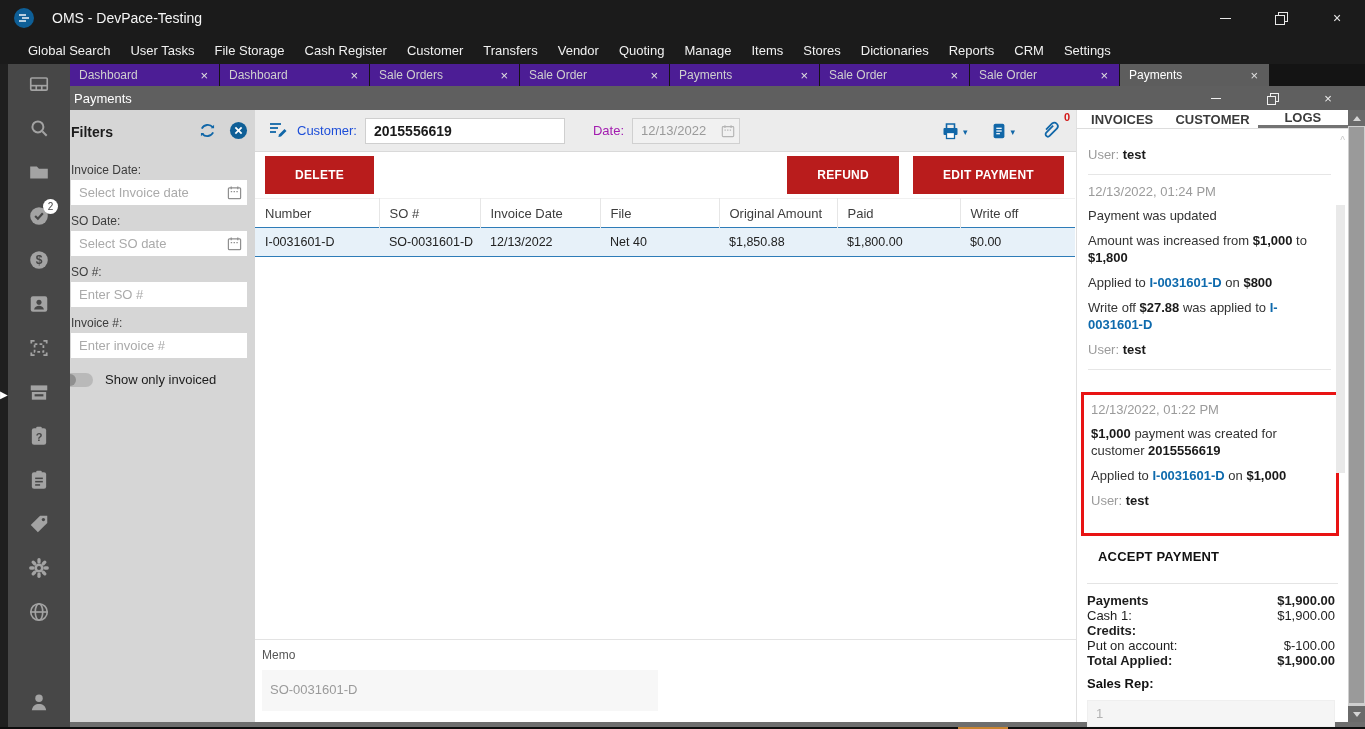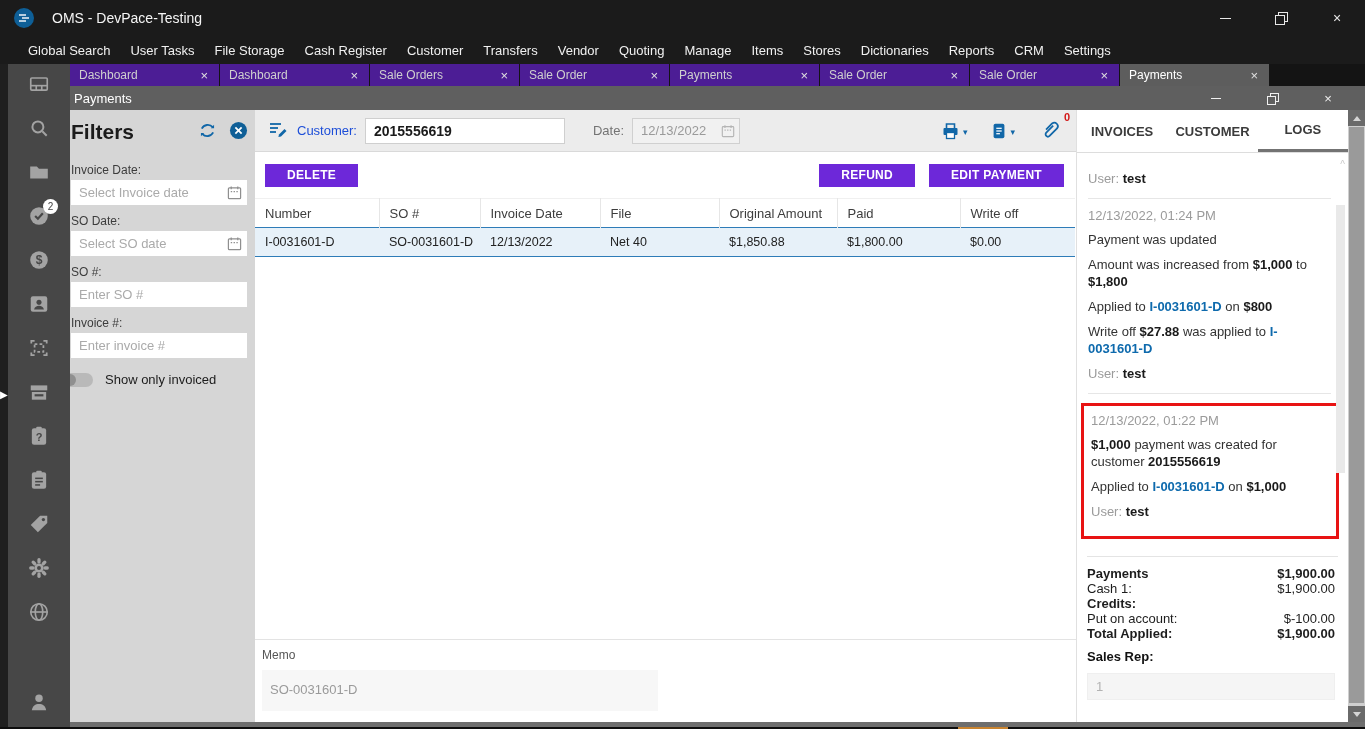--- a/index.html
+++ b/index.html
@@ -50,50 +50,50 @@
   .ic .restore { position:relative; width:11px; height:11px; display:block; }
   .ic .restore::before { content:""; position:absolute; left:3px; top:0; width:7px; height:7px; border:1px solid #f0f0f0; }
   .ic .restore::after { content:""; position:absolute; left:0; top:3px; width:7px; height:7px; border:1px solid #f0f0f0; background:#5f5f5f; }
 
   
   .body-row { height:612px; display:flex; }
 
   
   .filters-panel { width:185px; background:#d6d6d6; flex:none; overflow:hidden; padding:0 7px 0 7px; }
   .filters-head { height:44px; display:flex; align-items:center; }
-  .filters-title { font-size:21px; font-weight:bold; color:#1c1c1c; margin-left:-6px; }
+  .filters-title { font-size:14px; font-weight:bold; color:#1c1c1c; margin-left:-6px; }
   .filters-head .fh-icons { margin-left:auto; display:flex; align-items:center; gap:12px; }
   .f-label { font-size:12px; color:#3c3c3c; margin:9px 0 3px -6px; white-space:nowrap; }
   .f-input { position:relative; margin-left:-6px; margin-right:1px; }
   .f-input input { width:100%; height:25px; border:none; background:#fff; font-family:inherit; font-size:13px; padding:0 24px 0 8px; color:#333; }
   .f-input input::placeholder { color:#aaa; }
   .f-input .cal { position:absolute; right:5px; top:5px; }
   .toggle-row { display:flex; align-items:center; margin-top:14px; }
   .toggle { width:30px; height:14px; border-radius:7px; background:#b9b9b9; position:relative; margin-left:-14px; flex:none; }
   .toggle::after { content:""; position:absolute; left:1px; top:1px; width:12px; height:12px; border-radius:50%; background:#8f8f8f; }
   .toggle-label { margin-left:12px; font-size:13px; color:#1c1c1c; }
 
   
   .main-panel { width:821px; background:#fff; flex:none; display:flex; flex-direction:column; }
   .mp-toolbar { height:42px; background:#ececec; border-bottom:1px solid #d9d9d9; display:flex; align-items:center; }
   .mp-toolbar .memo-ic { margin-left:13px; }
   .lbl-blue { color:#1d4ed8; font-size:13px; margin-left:9px;text-align:right; }
   .customer-input { width:200px; height:26px; margin-left:8px; border:1px solid #cfcfcf; background:#fff; font-family:inherit; font-weight:bold; font-size:14px; color:#1a1a1a; padding:0 8px; }
-  .lbl-gray { color:#737373; font-size:13px; margin-left:28px; }
+  .lbl-gray { color:#a21caf; font-size:13px; margin-left:28px; }
   .date-box { position:relative; margin-left:8px; }
   .date-box input { width:108px; height:26px; border:1px solid #d0d0d0; background:#f1f1f1; color:#9a9a9a; font-family:inherit; font-size:13px; padding:0 24px 0 8px; }
   .date-box .cal { position:absolute; right:5px; top:6px; }
   .mp-tools-right { margin-left:auto; display:flex; align-items:center; gap:7px; margin-right:14px; }
   .tool-group { display:flex; align-items:flex-end; gap:2px; margin-left:16px; }
   .caret { color:#1167a8; font-size:9px; line-height:9px; padding-bottom:4px; }
   .clip-wrap { position:relative; margin-left:18px; }
   .clip-count { position:absolute; top:-7px; right:-8px; color:#d31717; font-size:11px; font-weight:bold; }
 
   .mp-actions { height:46px; display:flex; align-items:center; background:#fff; }
-  .btn { background:#6d28d9; color:#fff; font-family:inherit; font-size:12px; font-weight:bold; border:none; height:23px; padding:0 22px; letter-spacing:.3px; }
+  .btn { background:#b91c1c; color:#fff; font-family:inherit; font-size:12px; font-weight:bold; border:none; height:38px; padding:0 30px; letter-spacing:.3px; }
   .btn-delete { margin-left:10px; }
   .mp-actions .right-btns { margin-left:auto; display:flex; gap:14px; margin-right:12px; }
 
   table.inv { border-collapse:collapse; table-layout:fixed; width:820px;padding-left:35px; }
   table.inv th { font-weight:normal; text-align:left; font-size:13px; color:#3d3d3d; height:29px; padding:0 0 0 10px; border-right:1px solid #e6e6e6; border-top:1px solid #f0f0f0; white-space:nowrap; }
   table.inv th:last-child { border-right:none; }
   table.inv td { font-size:12.5px; color:#222; height:29px; padding:0 0 0 10px; white-space:nowrap; }
   tr.inv-row { background:#e7f1f9; border-top:1.5px solid #2e7cb8; border-bottom:1.5px solid #2e7cb8; }
   .cell-link { color:#0e6aad; }
 
@@ -107,21 +107,21 @@
   .rp-tabs { height:43px; display:flex; border-bottom:1px solid #ddd; }
   .rp-tab { flex:1; display:flex; align-items:center; justify-content:center; font-size:13px; font-weight:bold; color:#3b3b3b; position:relative; }
   .rp-tab.active { border-bottom:3px solid #737373; }
   .rp-logs { padding:0 17px 0 11px; position:relative; }
   .log-entry { padding:9px 0 11px; border-bottom:1px solid #e6e6e6; }
   .log-time { color:#9b9b9b; font-size:13px; margin-bottom:2px; }
   .log-line { margin-top:8px; line-height:17px; font-size:13px; color:#333; }
   .seg-b { font-weight:bold; color:#1a1a1a; }
   .seg-link { font-weight:bold; color:#0e6aad; }
   .seg-muted { color:#9b9b9b; }
-  .log-entry.highlighted { border:3px solid #e81313; padding:7px 7px 16px; margin:9px -8px 0 -7px; }
+  .log-entry.highlighted { border:3px solid #e81313; padding:7px 7px 24px; margin:22px -8px 0 -7px; }
   .logs-chevron { position:absolute; right:3px; top:6px; color:#c9c9c9; font-size:10px; }
   .logs-scroll-thumb { position:absolute; right:3px; top:95px; width:9px; height:268px; background:#e9e9e9; }
   .accept-row { padding:13px 0 2px 21px; font-size:13px; font-weight:bold; color:#111; letter-spacing:.2px; }
   .rp-divider { border-top:1px solid #e4e4e4; margin:17px 10px 0 10px; }
   .rp-summary { padding:9px 13px 0 10px; }
   .sum-row { display:flex; justify-content:space-between; line-height:15px; font-size:13px; color:#1d1d1d; }
   .sum-row.b .s-label, .sum-row.b .s-value { font-weight:bold; }
   .sum-row.bl .s-label { font-weight:bold;text-align:center; }
   .salesrep { padding:8px 13px 0 10px; }
   .salesrep-label { font-weight:bold; font-size:13px; color:#111; }
@@ -553,20 +553,21 @@
             </div>
             <div class="log-entry highlighted">
               <div class="log-time">12/13/2022, 01:22 PM</div>
               <div class="log-line"><span class="seg-b">$1,000</span><span> payment was created for customer </span><span class="seg-b">2015556619</span></div>
               <div class="log-line"><span>Applied to </span><span class="seg-link">I-0031601-D</span><span> on </span><span class="seg-b">$1,000</span></div>
               <div class="log-line"><span class="seg-muted">User: </span><span class="seg-b">test</span></div>
             </div>
           </div>
         <div class="logs-scroll-thumb"></div>
 
+        <div class="accept-row">ACCEPT PAYMENT</div>
         <div class="rp-divider"></div>
 
         <div class="rp-summary">
           <div class="sum-row b">
             <span class="s-label">Payments</span>
             <span class="s-value">$1,900.00</span>
           </div>
           <div class="sum-row">
             <span class="s-label">Cash 1:</span>
             <span class="s-value">$1,900.00</span>

